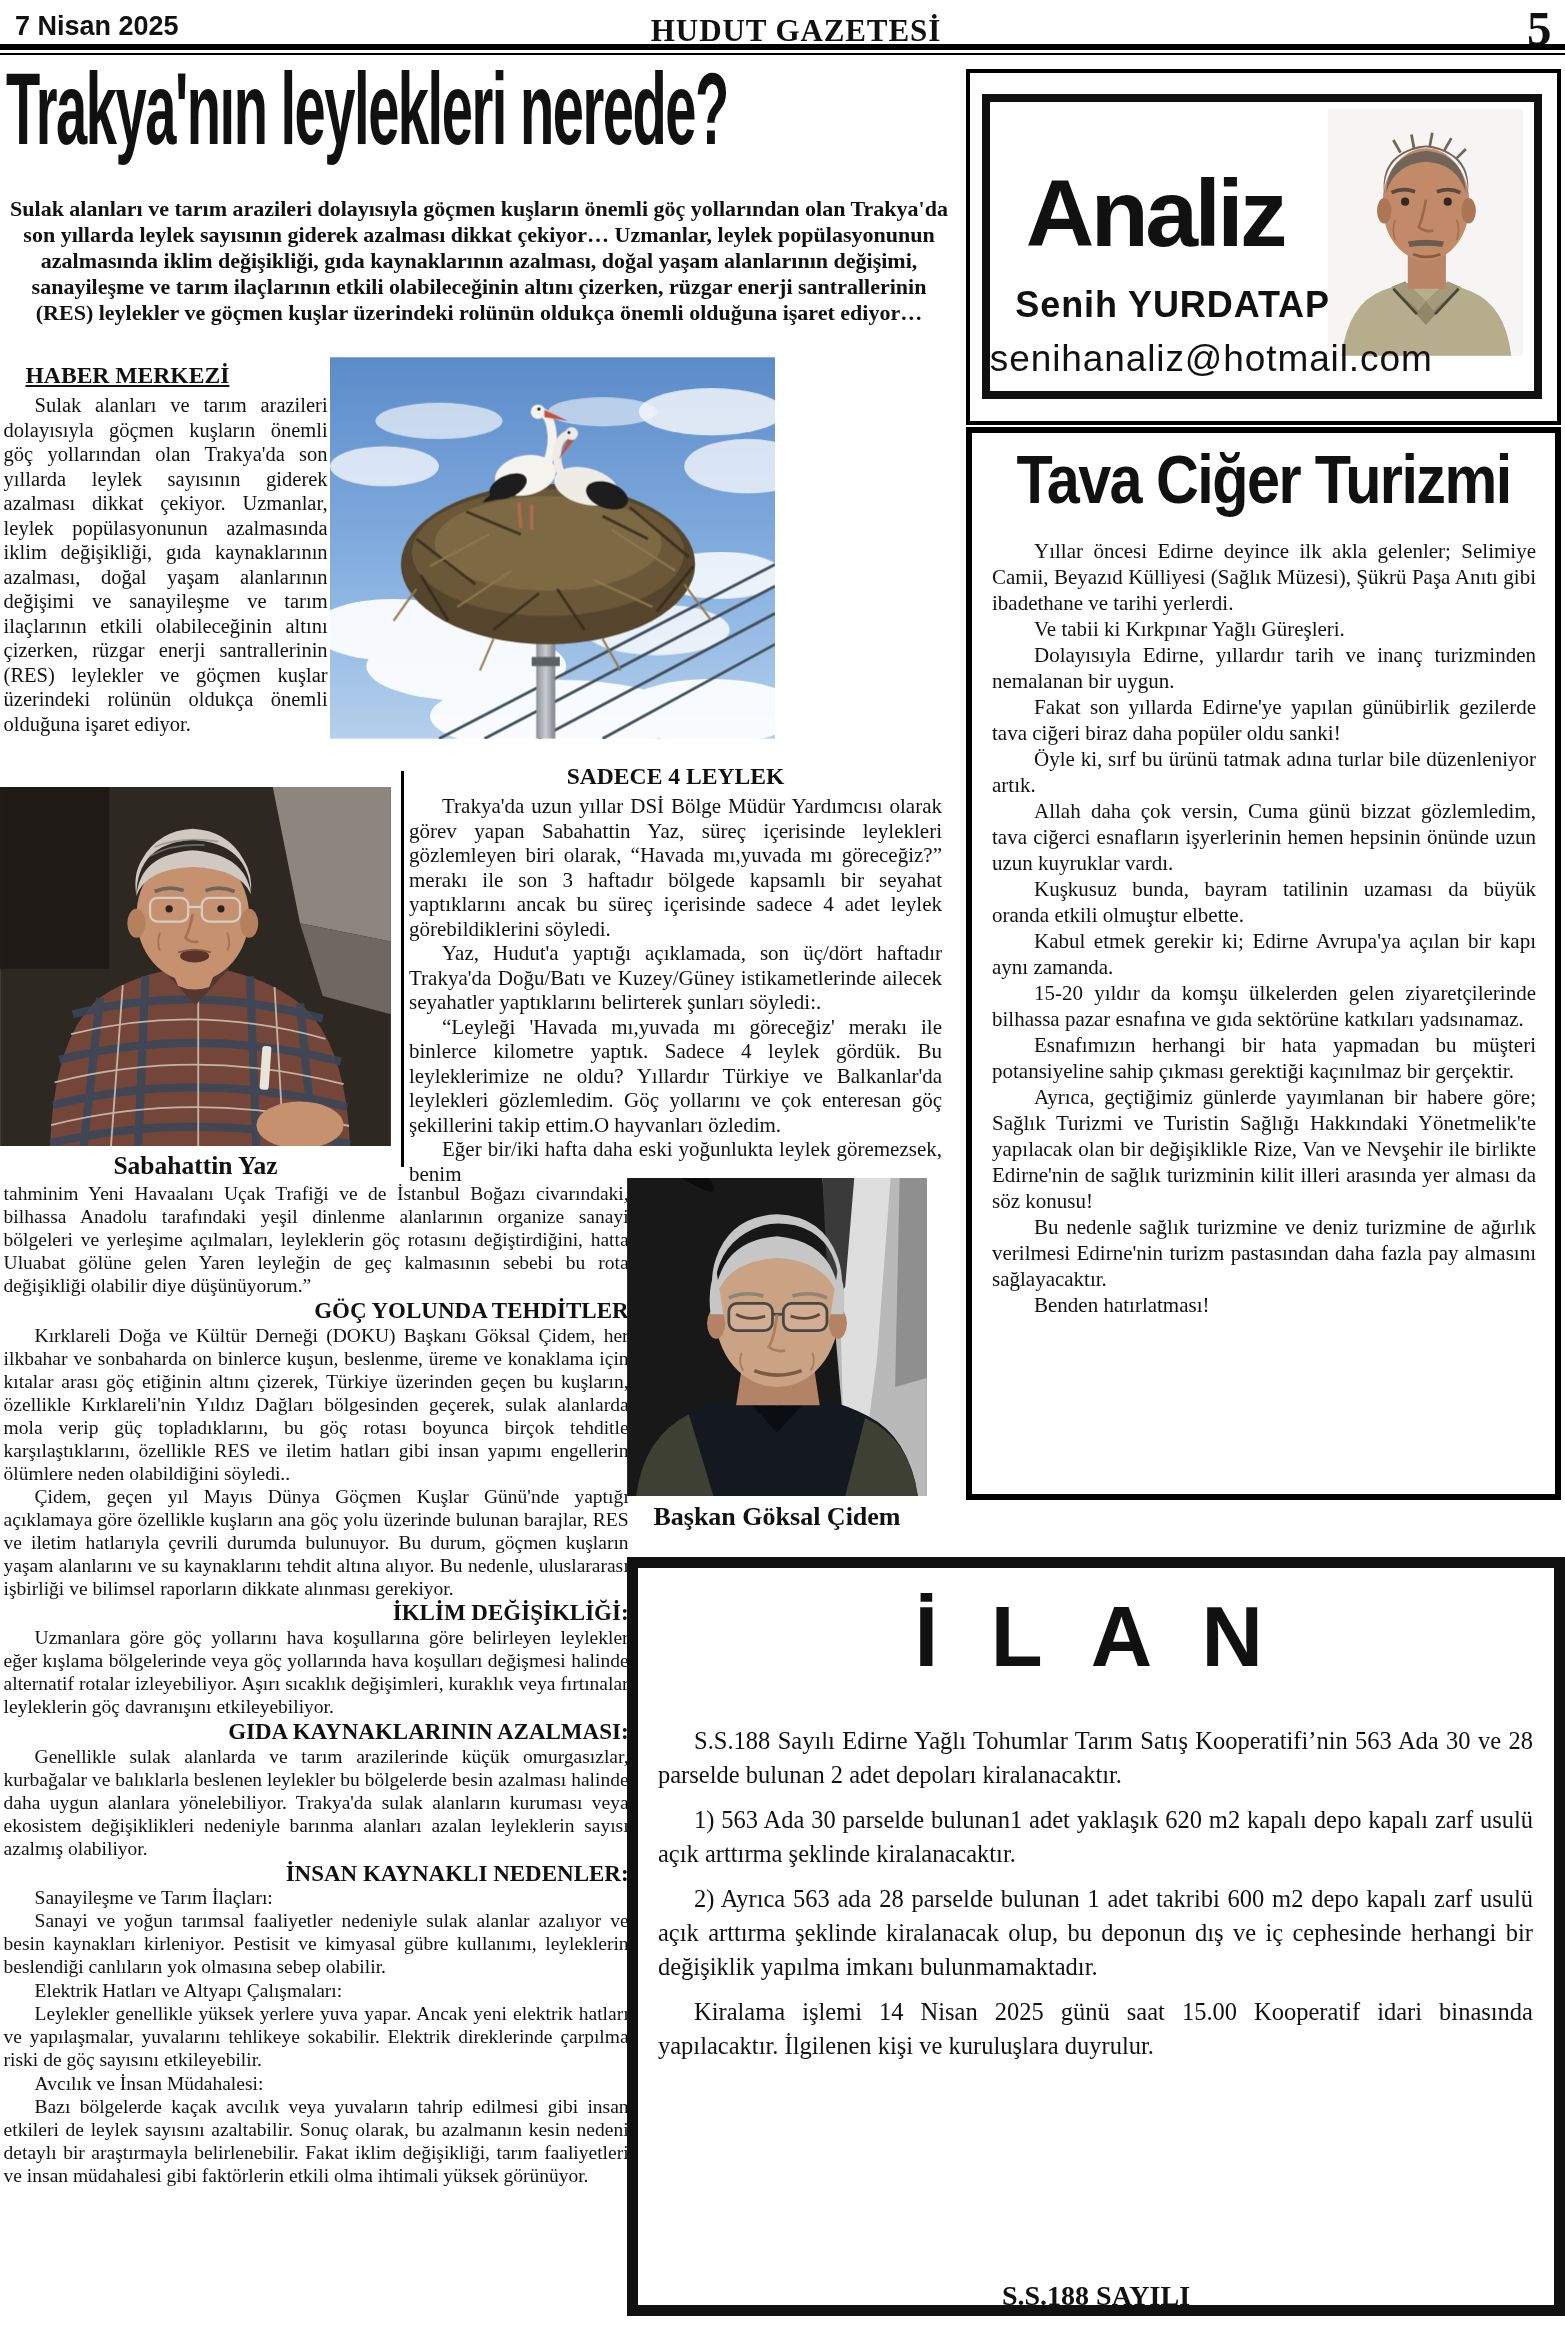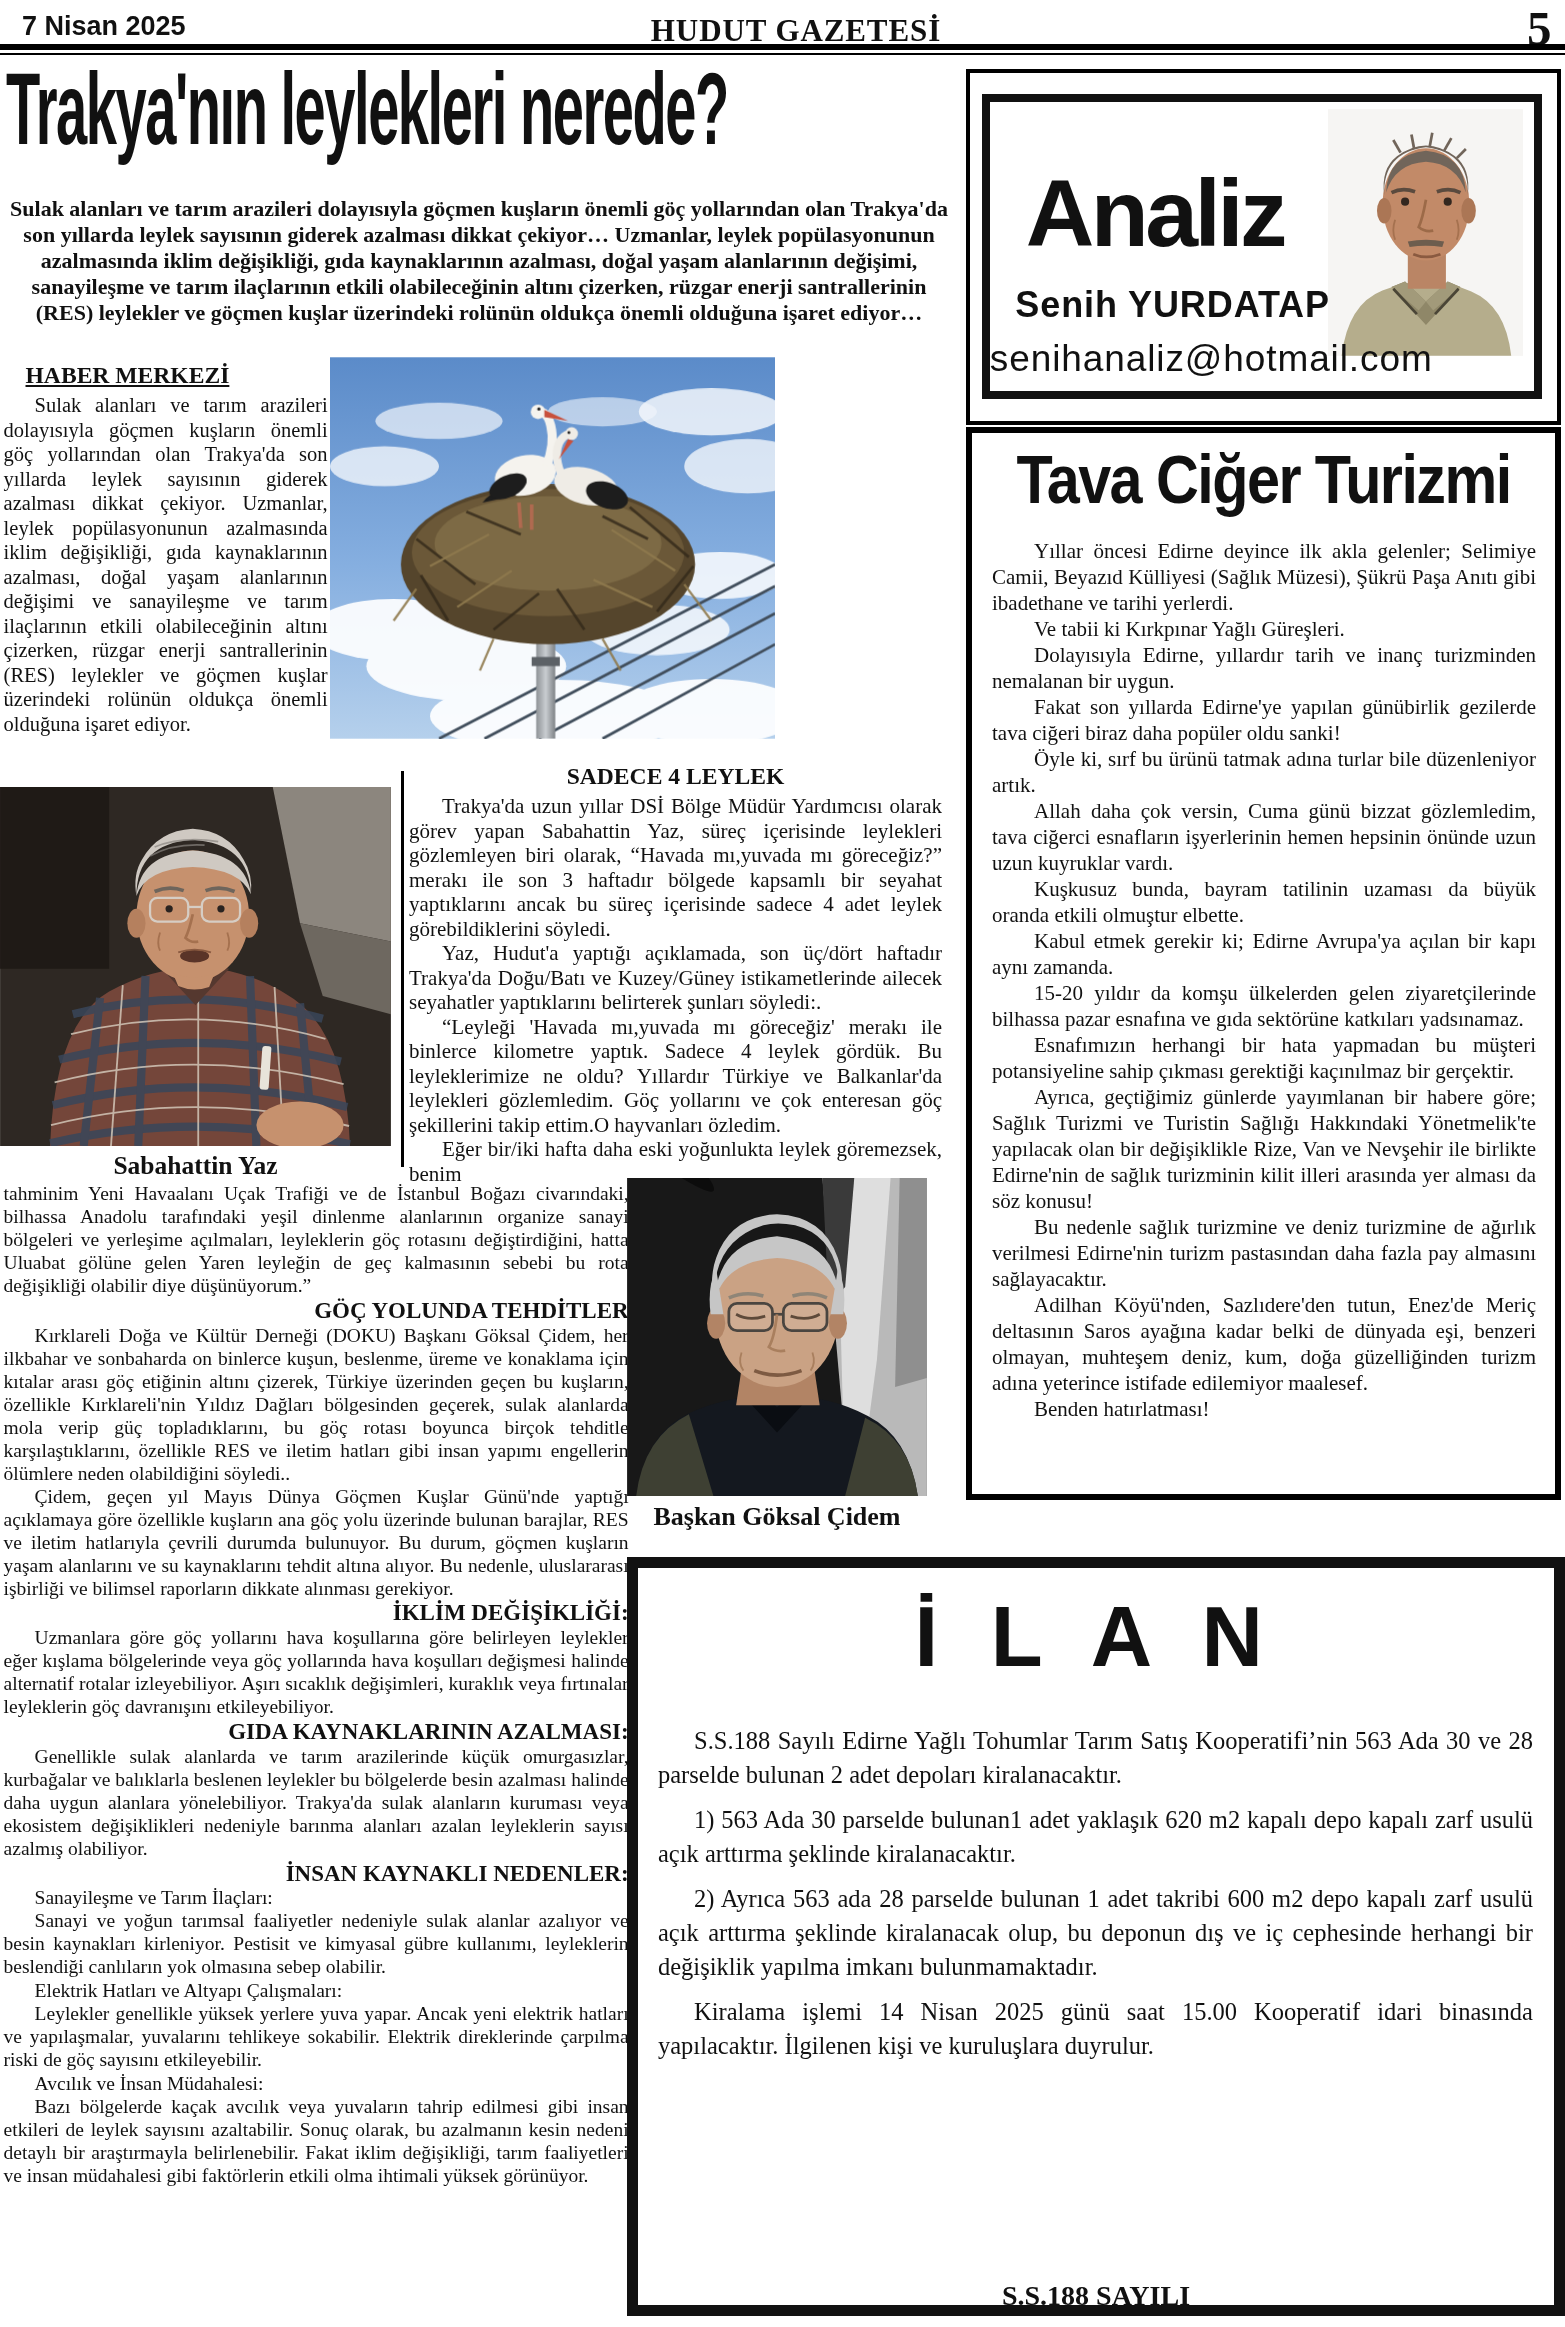--- a/index.html
+++ b/index.html
@@ -7,21 +7,21 @@
         font-family:"Liberation Serif",serif;overflow:hidden;margin:0 auto;}
   .abs{position:absolute;}
   .sans{font-family:"Liberation Sans",sans-serif;}
   .b{font-weight:bold;}
   .ctr{text-align:center;}
   .jt{text-align:justify;}
   p{margin:0;}
   .rule{background:#000;}
 
   
-  .date{left:22px;top:11px;font-size:27px;}
+  .date{left:15px;top:11px;font-size:27px;}
   .masthead{left:0;top:12.7px;width:100%;font-size:31px;letter-spacing:0.9px;padding-left:13px;}
   .pagenum{right:14.5px;top:0px;font-size:49px;}
   .rule1{left:0;top:44px;width:1566px;height:5.5px;}
   .rule2{left:0;top:53px;width:1566px;height:1.8px;}
 
   
   .headline{left:5.5px;top:51px;width:964px;font-size:102px;letter-spacing:-2.7px;
             white-space:nowrap;transform:scaleX(0.55);transform-origin:left top;}
   .standfirst{left:9px;top:196px;width:940px;font-size:22px;line-height:26px;}
   .byline{left:25.5px;top:362px;font-size:23.6px;text-decoration:underline;}
@@ -356,21 +356,20 @@
       <p>Dolayısıyla Edirne, yıllardır tarih ve inanç turizminden nemalanan bir uygun.</p>
       <p>Fakat son yıllarda Edirne'ye yapılan günübirlik gezilerde tava ciğeri biraz daha popüler oldu sanki!</p>
       <p>Öyle ki, sırf bu ürünü tatmak adına turlar bile düzenleniyor artık.</p>
       <p>Allah daha çok versin, Cuma günü bizzat gözlemledim, tava ciğerci esnafların işyerlerinin hemen hepsinin önünde uzun uzun kuyruklar vardı.</p>
       <p>Kuşkusuz bunda, bayram tatilinin uzaması da büyük oranda etkili olmuştur elbette.</p>
       <p>Kabul etmek gerekir ki; Edirne Avrupa'ya açılan bir kapı aynı zamanda.</p>
       <p>15-20 yıldır da komşu ülkelerden gelen ziyaretçilerinde bilhassa pazar esnafına ve gıda sektörüne katkıları yadsınamaz.</p>
       <p>Esnafımızın herhangi bir hata yapmadan bu müşteri potansiyeline sahip çıkması gerektiği kaçınılmaz bir gerçektir.</p>
       <p>Ayrıca, geçtiğimiz günlerde yayımlanan bir habere göre; Sağlık Turizmi ve Turistin Sağlığı Hakkındaki Yönetmelik'te yapılacak olan bir değişiklikle Rize, Van ve Nevşehir  ile birlikte Edirne'nin de sağlık turizminin kilit illeri arasında yer alması da söz konusu!</p>
       <p>Bu nedenle sağlık turizmine ve deniz turizmine de ağırlık verilmesi Edirne'nin turizm pastasından daha fazla pay almasını sağlayacaktır.</p>
-      <p>Adilhan Köyü'nden, Sazlıdere'den tutun, Enez'de Meriç deltasının Saros ayağına kadar belki de dünyada eşi, benzeri olmayan, muhteşem deniz, kum, doğa güzelliğinden turizm adına yeterince istifade edilemiyor maalesef.</p>
       <p>Benden hatırlatması!</p>
     </div>
   </div>
 
   <div class="abs ilan-box">
     <div class="ilan-title sans b">İ L A N</div>
     <div class="ilan-text jt">
       <p>S.S.188 Sayılı Edirne Yağlı Tohumlar Tarım Satış Kooperatifi’nin 563 Ada 30 ve 28 parselde bulunan 2 adet depoları kiralanacaktır.</p>
       <p>1) 563 Ada 30 parselde bulunan1 adet yaklaşık 620 m2 kapalı depo kapalı zarf usulü açık arttırma şeklinde kiralanacaktır.</p>
       <p>2) Ayrıca 563 ada 28 parselde bulunan 1 adet takribi 600 m2 depo kapalı zarf usulü açık arttırma şeklinde kiralanacak olup, bu deponun dış ve iç cephesinde herhangi bir değişiklik yapılma imkanı bulunmamaktadır.</p>

